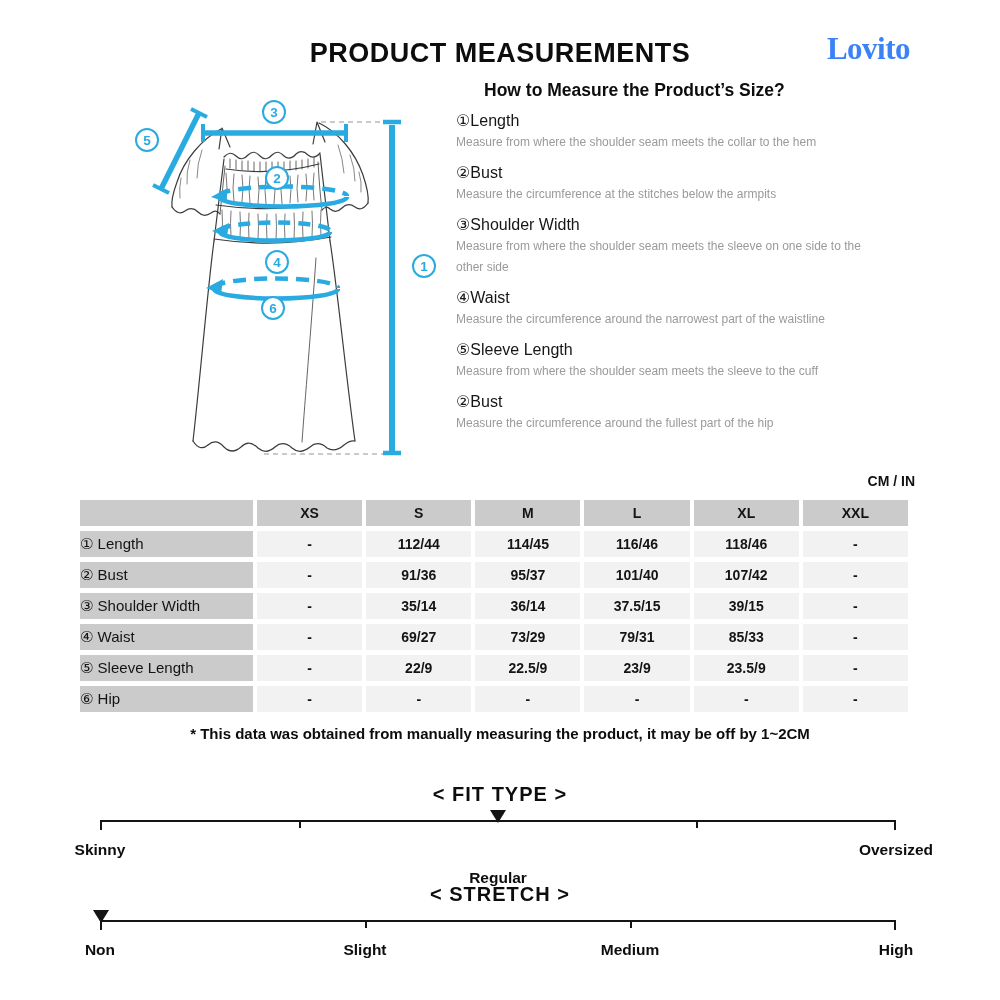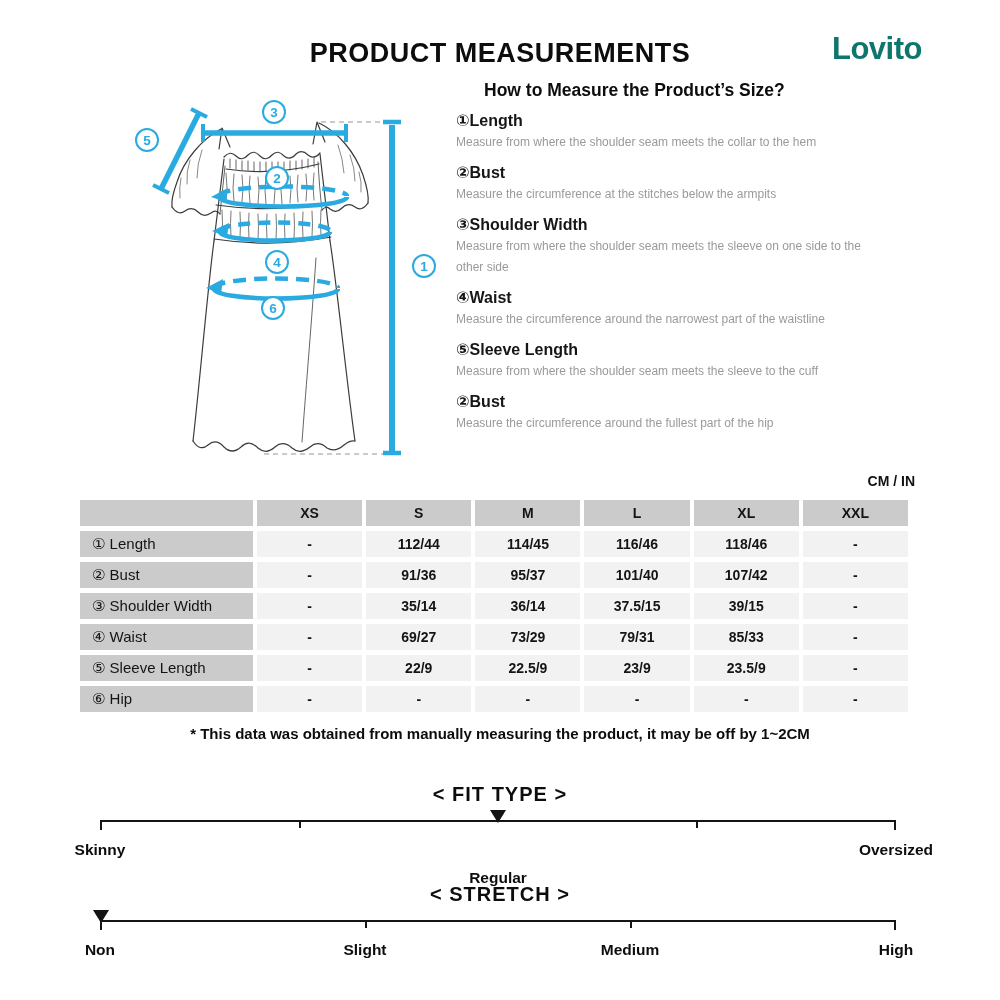--- a/index.html
+++ b/index.html
@@ -8,45 +8,45 @@
     position:relative; width:1000px; height:1000px; margin:0 auto;
     background:#fff; overflow:hidden;
     font-family:"Liberation Sans","DejaVu Sans",sans-serif; color:#111;
   }
   
   .main-title {
     position:absolute; top:38px; left:0; width:1000px; text-align:center;
     font-size:27px; font-weight:800; letter-spacing:.5px; color:#0d0d0d;
   }
   .logo {
-    position:absolute; top:31px; right:78px;
-    font-size:31px; font-weight:800; letter-spacing:-.5px; color:#0f766e;
+    position:absolute; top:31px; right:90px;
+    font-size:31px; font-weight:800; letter-spacing:-.5px; color:#3b82f6;font-family:Liberation Serif, serif;
   }
   
   .diagram { position:absolute; left:0; top:0; width:460px; height:480px; }
   
   .howto { position:absolute; left:456px; top:80px; width:412px; }
   .howto-title { font-size:17.5px; font-weight:700; margin-bottom:9px; color:#0d0d0d;margin-left:28px; }
   .howto-item { margin-bottom:2px; }
-  .howto-item h3 { font-size:16px; font-weight:700; line-height:22px; color:#161616;margin-top:9px; }
+  .howto-item h3 { font-size:16px; font-weight:400; line-height:22px; color:#161616;margin-top:9px; }
   .howto-item p { font-size:12px; line-height:21px; color:#9a9a9a; }
   
   .unit-label { position:absolute; top:473px; right:85px; font-size:14px; font-weight:700; }
   
   .size-table {
     position:absolute; left:80px; top:500px; width:828px;
     display:grid; grid-template-columns:173px repeat(6,1fr); gap:5px 4px;
   }
   .cell {
     height:26px; display:flex; align-items:center; justify-content:center;
     font-size:14px; font-weight:700; background:#f2f2f2; color:#141414;
   }
   .cell.head { background:#cbcbcb; font-size:14px; }
   .cell.rowlabel {
-    background:#cbcbcb; justify-content:flex-start; padding-left:12px;
+    background:#cbcbcb; justify-content:flex-start; 
     font-weight:400; font-size:15px;
   }
   
   .footnote {
     position:absolute; top:725px; left:0; width:1000px; text-align:center;
     font-size:15px; font-weight:700; color:#0d0d0d;
   }
   
   .scale-title {
     position:absolute; left:0; width:1000px; text-align:center;

